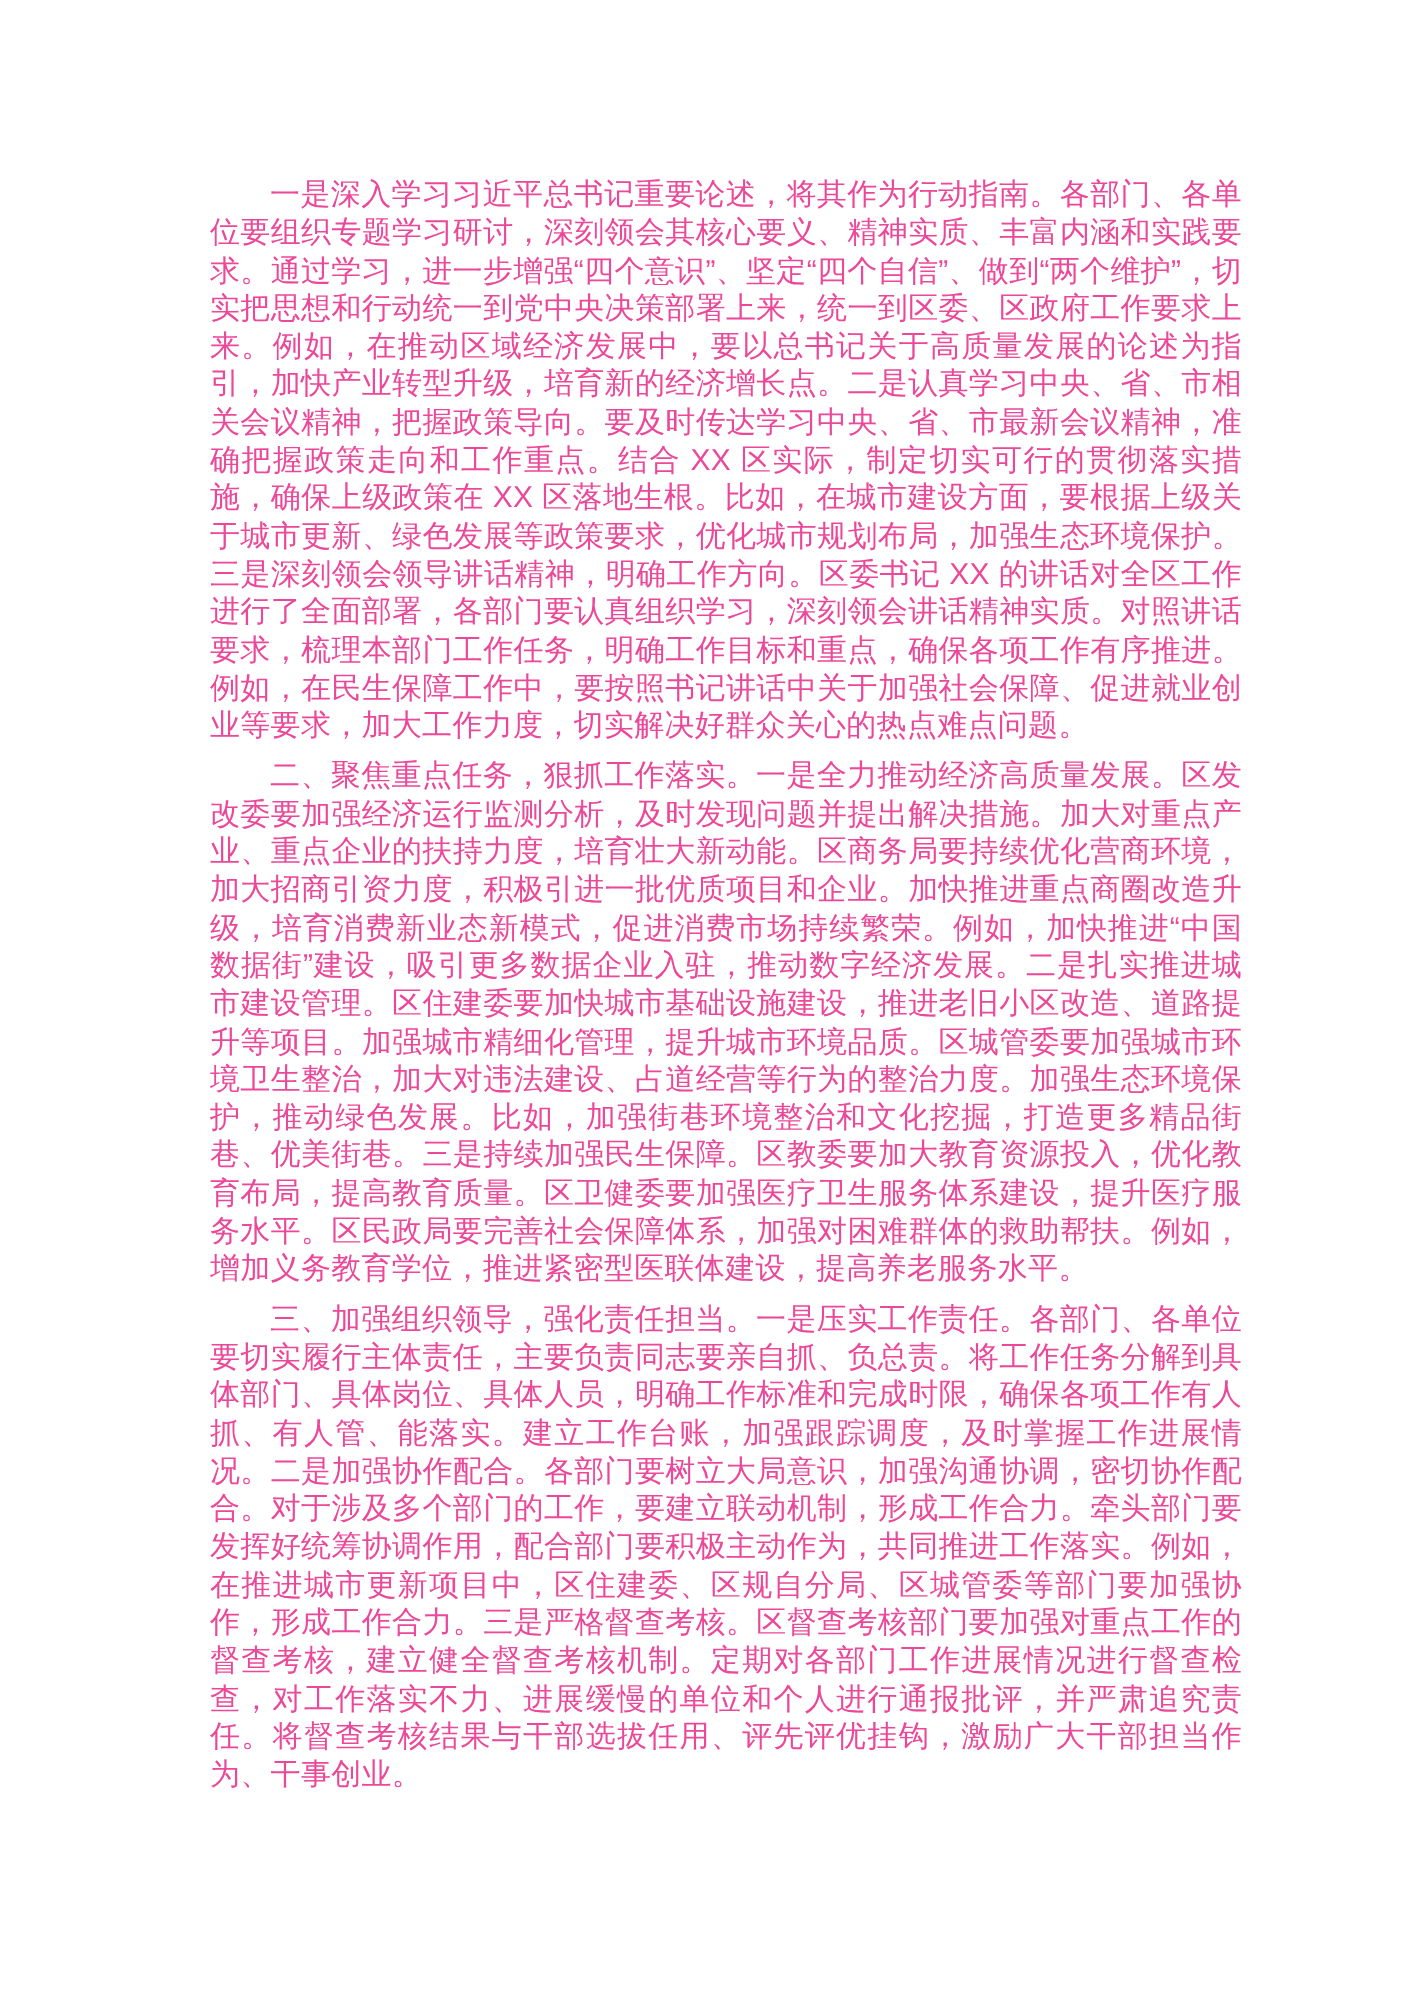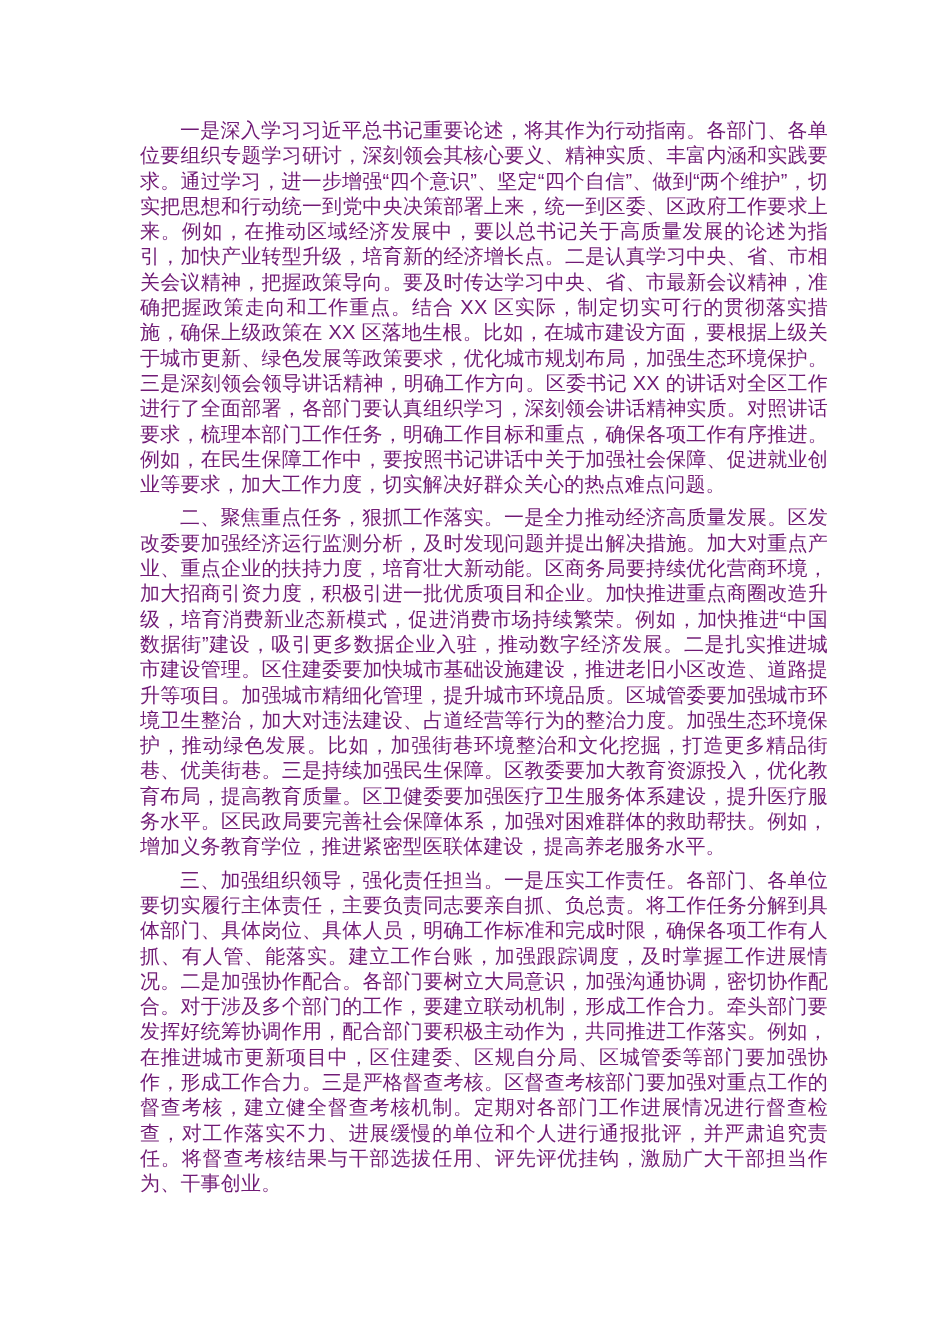--- a/index.html
+++ b/index.html
@@ -27,21 +27,21 @@
     position: absolute;
     top: 118px;
     left: 140px;
     width: 688px;
   }
   .para {
     margin: 0 0 8px 0;
     padding: 0;
     font-size: 20px;
     line-height: 25.3px;
-    color: #701a75;
+    color: #ec4899;
     text-align: justify;
     text-justify: inter-ideograph;
     text-indent: 2em;
     word-break: break-all;
     letter-spacing: 0.2px;
   }
 </style>
 </head>
 <body>
 

